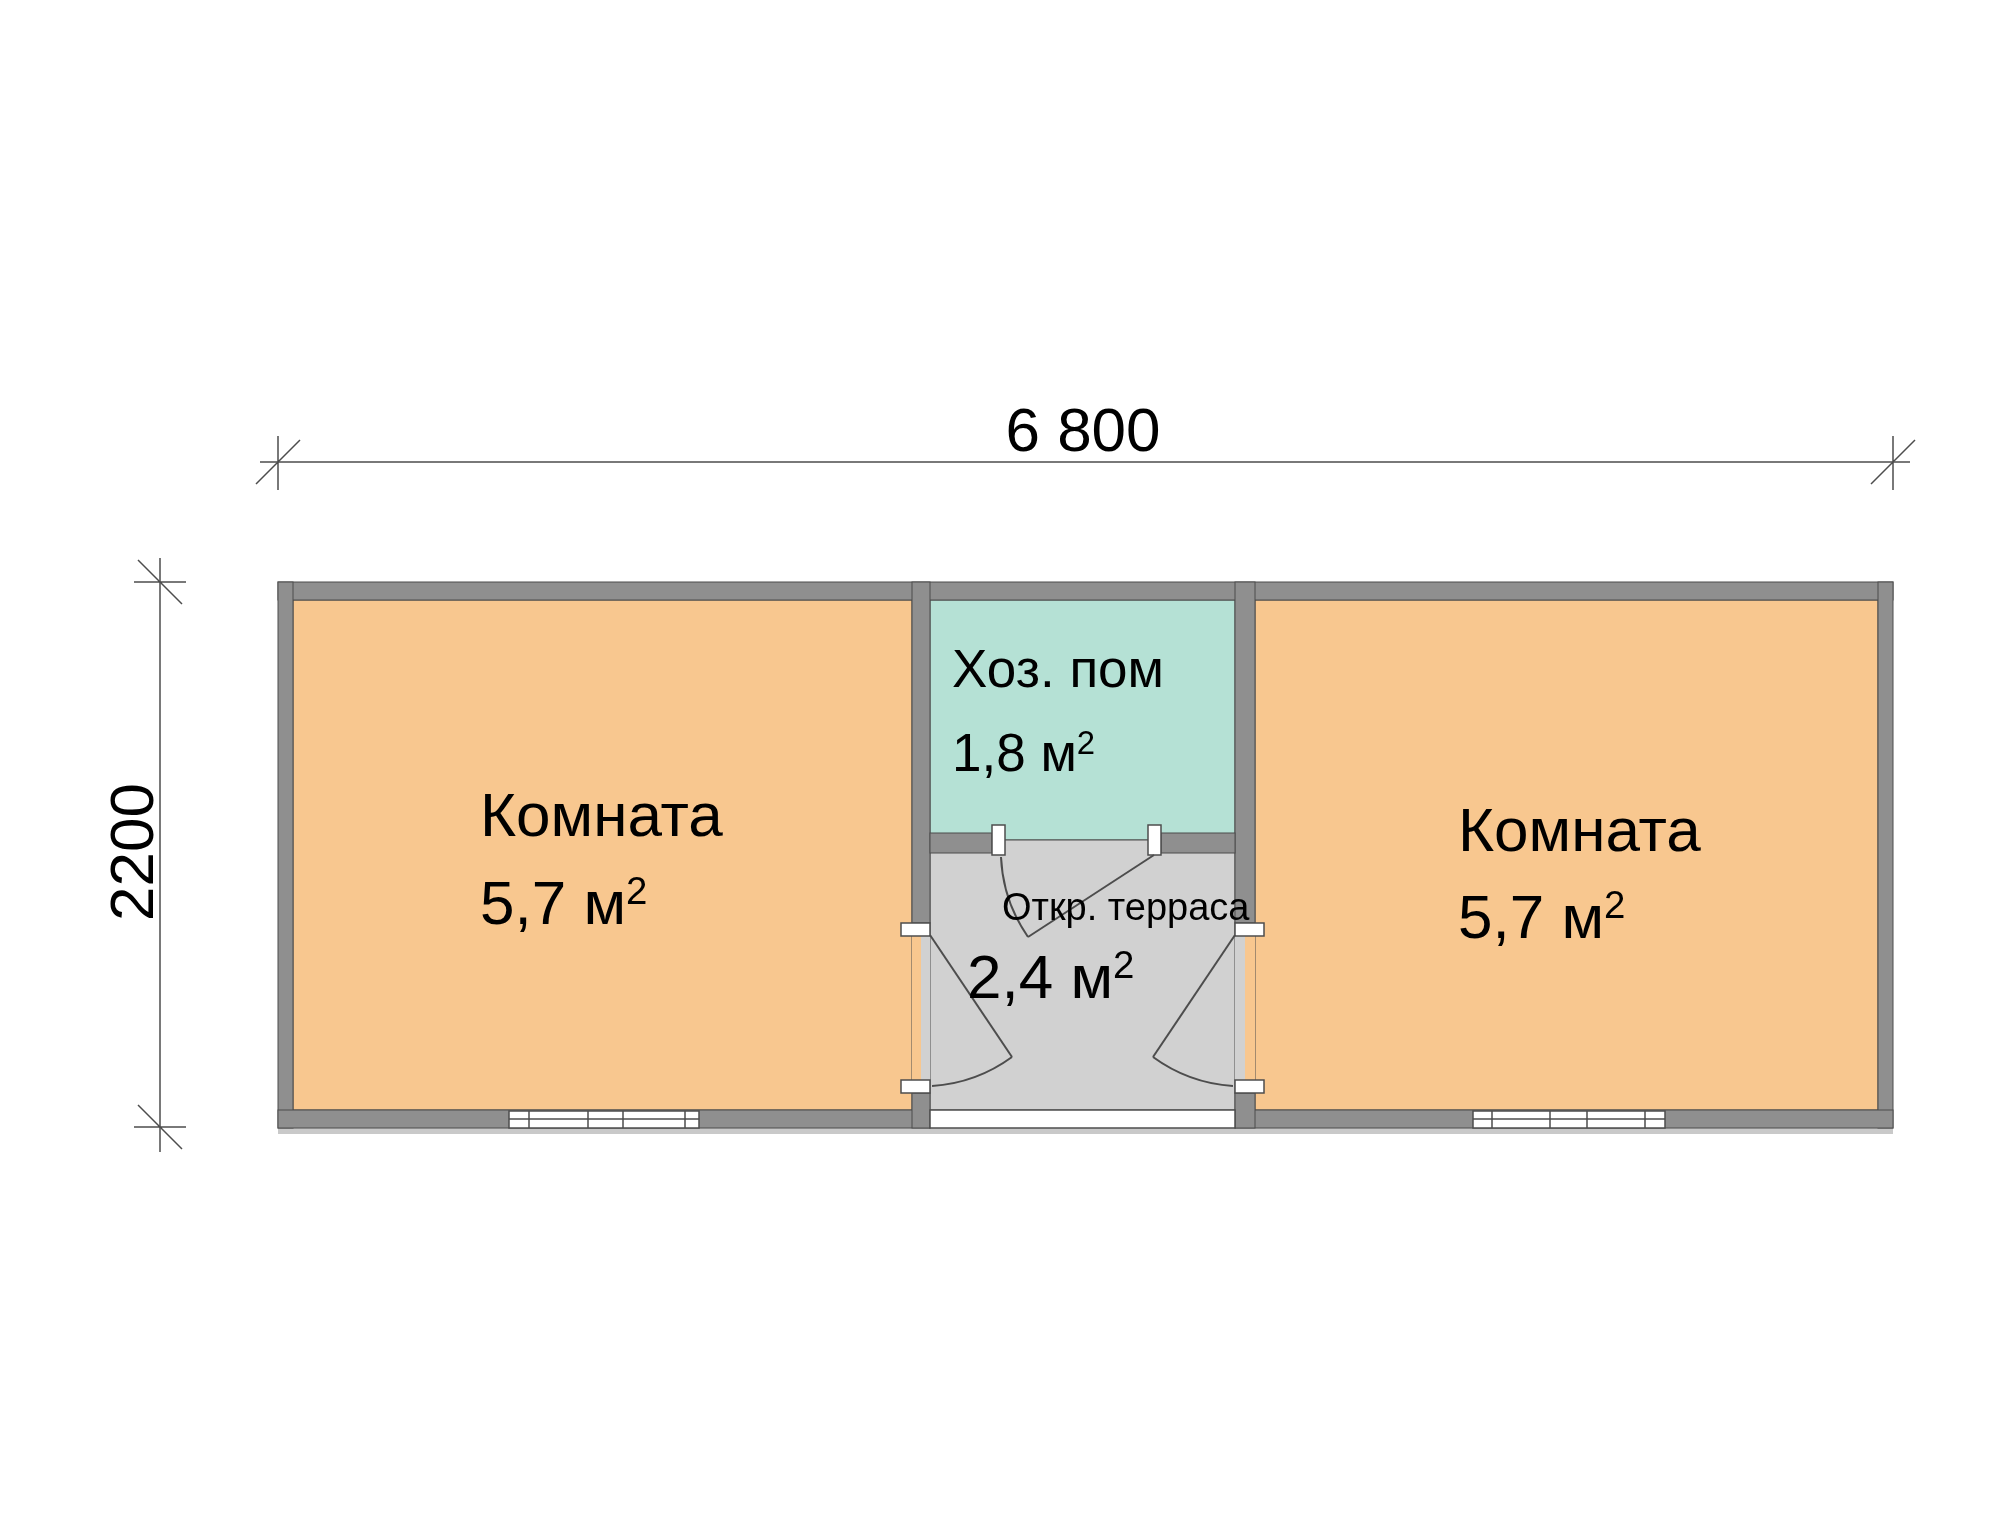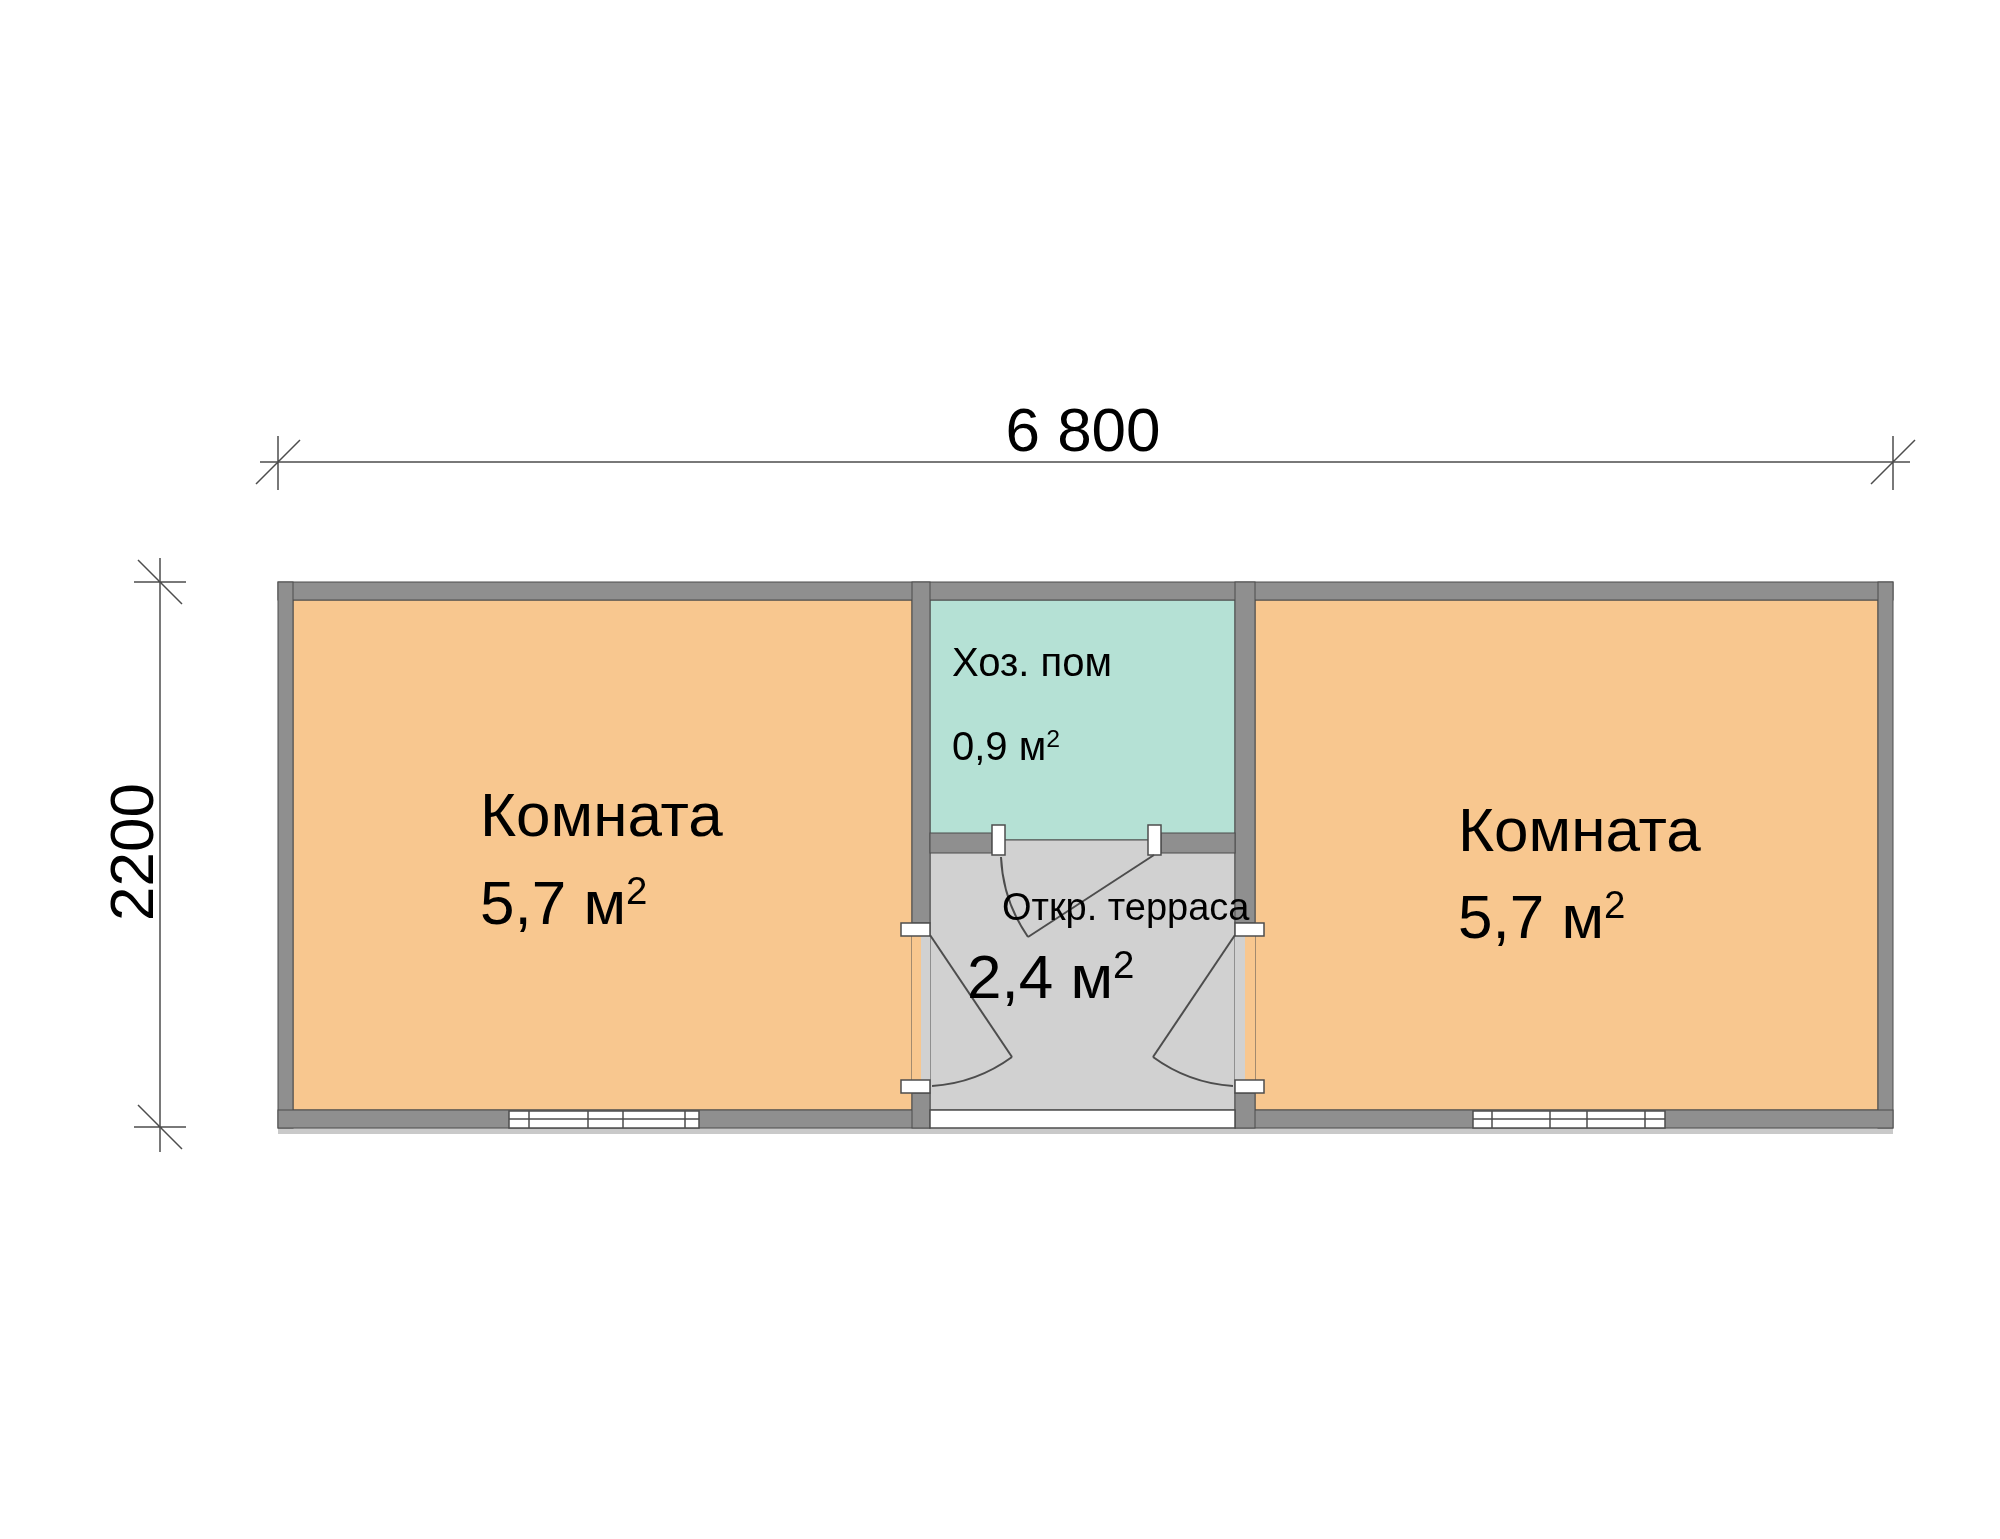--- a/index.html
+++ b/index.html
@@ -22,21 +22,21 @@
   .dim{stroke:#4d4d4d;stroke-width:1.5;fill:none;}
   .shadow{stroke:none;}
 
   .lbl{
     position:absolute;
     color:#000;
     line-height:1;
     white-space:nowrap;
   }
   .fs62{font-size:62px;}
-  .fs60{font-size:40px;}
+  .fs60{font-size:53px;}
   .fs38{font-size:38px;}
   .sup{font-size:0.62em;position:relative;top:-0.52em;}
   .dim-w{left:978px;top:399px;width:210px;text-align:center;}
   .dim-h{
     left:62px;top:821px;width:140px;height:62px;text-align:center;
     transform:rotate(-90deg);transform-origin:center;
   }
   .l-room-name{left:480px;top:784px;}
   .l-room-area{left:480px;top:872px;}
   .r-room-name{left:1458px;top:799px;}
@@ -118,18 +118,18 @@
   <div class="lbl fs62 dim-w">6 800</div>
   <div class="lbl fs62 dim-h">2200</div>
 
   <div class="lbl fs62 l-room-name">Комната</div>
   <div class="lbl fs62 l-room-area"><span>5,7 м</span><span class="sup">2</span></div>
 
   <div class="lbl fs62 r-room-name">Комната</div>
   <div class="lbl fs62 r-room-area"><span>5,7 м</span><span class="sup">2</span></div>
 
   <div class="lbl fs60 util-name">Хоз. пом</div>
-  <div class="lbl fs60 util-area"><span>0,9 м</span><span class="sup">2</span></div>
+  <div class="lbl fs60 util-area"><span>1,8 м</span><span class="sup">2</span></div>
 
   <div class="lbl fs38 terr-name">Откр. терраса</div>
   <div class="lbl fs62 terr-area"><span>2,4 м</span><span class="sup">2</span></div>
 
 </div>
 
 </body></html>

